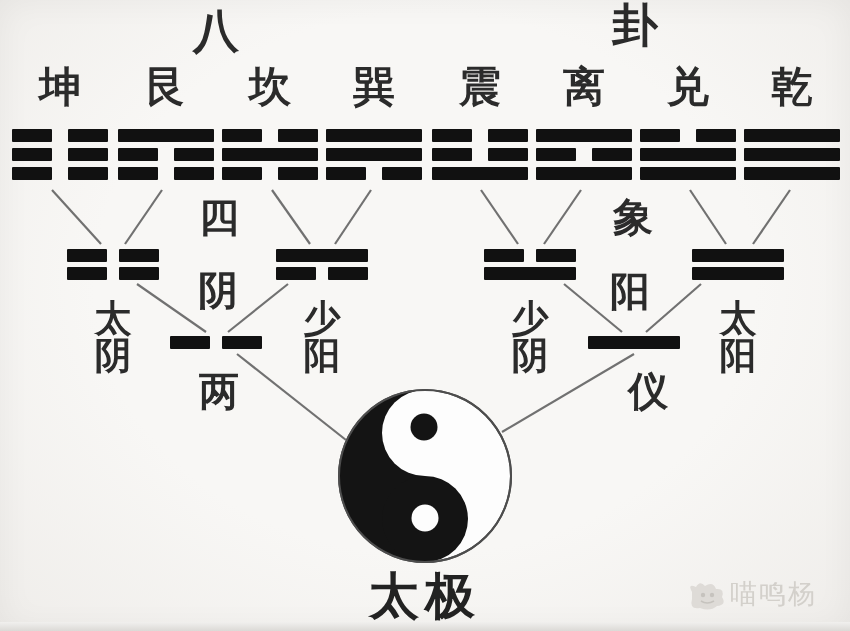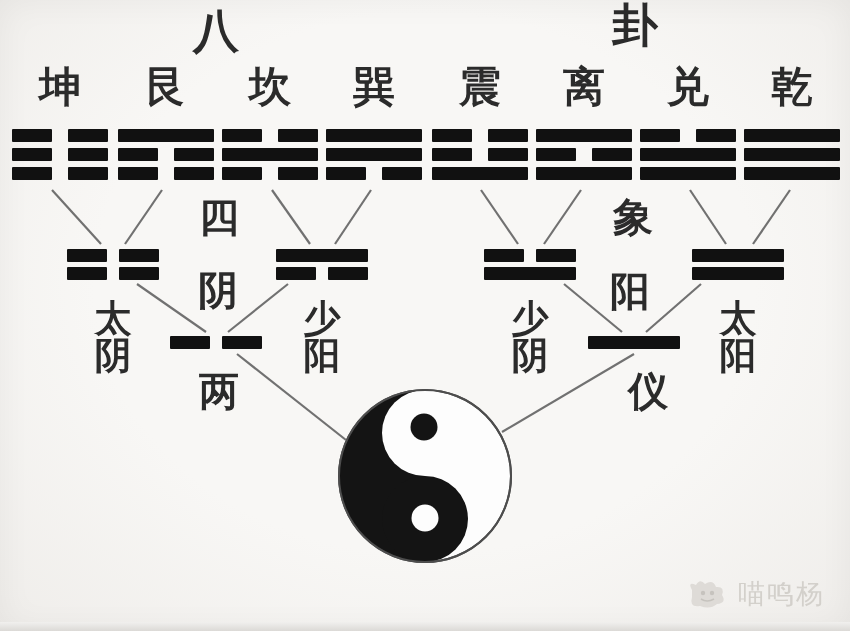--- a/index.html
+++ b/index.html
@@ -30,21 +30,21 @@
   .dlabel{position:absolute; top:300px; width:44px; text-align:center;}
   .dlabel div{font-size:37px; line-height:37px; font-weight:700; color:var(--ink);}
   .form-line{position:absolute; top:336px; width:92px; height:13px;}
   .form-line .bar{margin:0;}
   .overlay{position:absolute; left:0; top:0; pointer-events:none;}
   .taiji-label{
     position:absolute; left:348px; top:571px; width:148px; text-align:center;
     font-size:50px; font-weight:700; color:#222; letter-spacing:6px; text-indent:6px; line-height:1;
   }
   .watermark{
-    position:absolute; left:684px; top:576px; display:flex; align-items:flex-start; gap:8px;
+    position:absolute; left:684px; top:576px; display:flex; align-items:flex-end; 
   }
   .wm-text{font-size:27px; color:var(--watermark); font-weight:400; letter-spacing:2px;}
   .bottom-edge{
     position:absolute; left:0; right:0; bottom:0; height:9px;
     background:linear-gradient(#f1f0ee,#dbd9d6);
   }
 </style>
 </head>
 <body>
 
@@ -238,20 +238,21 @@
   <div class="form-line" style="left:170px">
       <div class="bar broken">
         <span class="seg"></span>
         <span class="seg"></span>
       </div>
     </div>
   <div class="form-line" style="left:588px">
       <div class="bar solid"></div>
     </div>
 
+  <div class="taiji-label">太极</div>
 
   <div class="watermark">
     <svg width="46" height="34" viewBox="0 0 46 34">
       <path d="M8,14 Q3,5 12,9 Q16,2 21,8 Q29,3 32,11 Q41,10 38,19 Q43,27 33,28 Q26,34 16,30 Q5,32 8,21 Z" fill="#dedbd7"></path>
       <circle cx="19" cy="17" r="2.2" fill="#c6c3be"></circle>
       <circle cx="28" cy="17" r="2.2" fill="#c6c3be"></circle>
       <path d="M17,23 Q23,27 30,23" stroke="#c6c3be" fill="none" stroke-width="1.6"></path>
     </svg>
     <span class="wm-text">喵鸣杨</span>
   </div>

